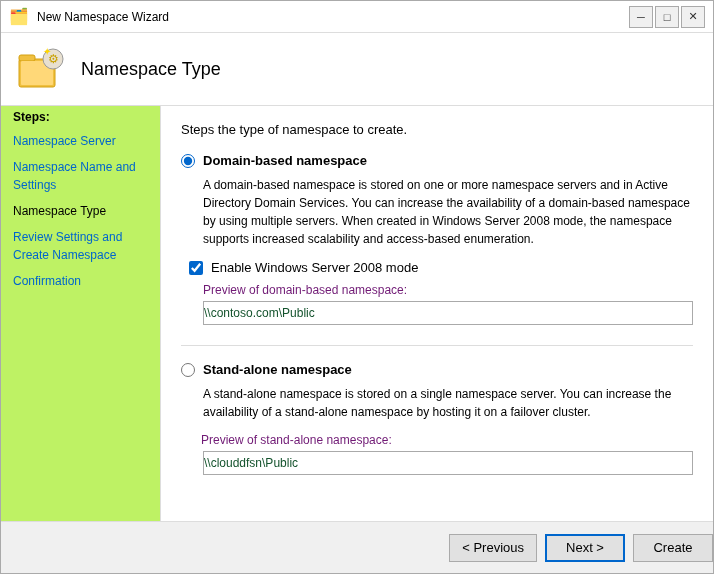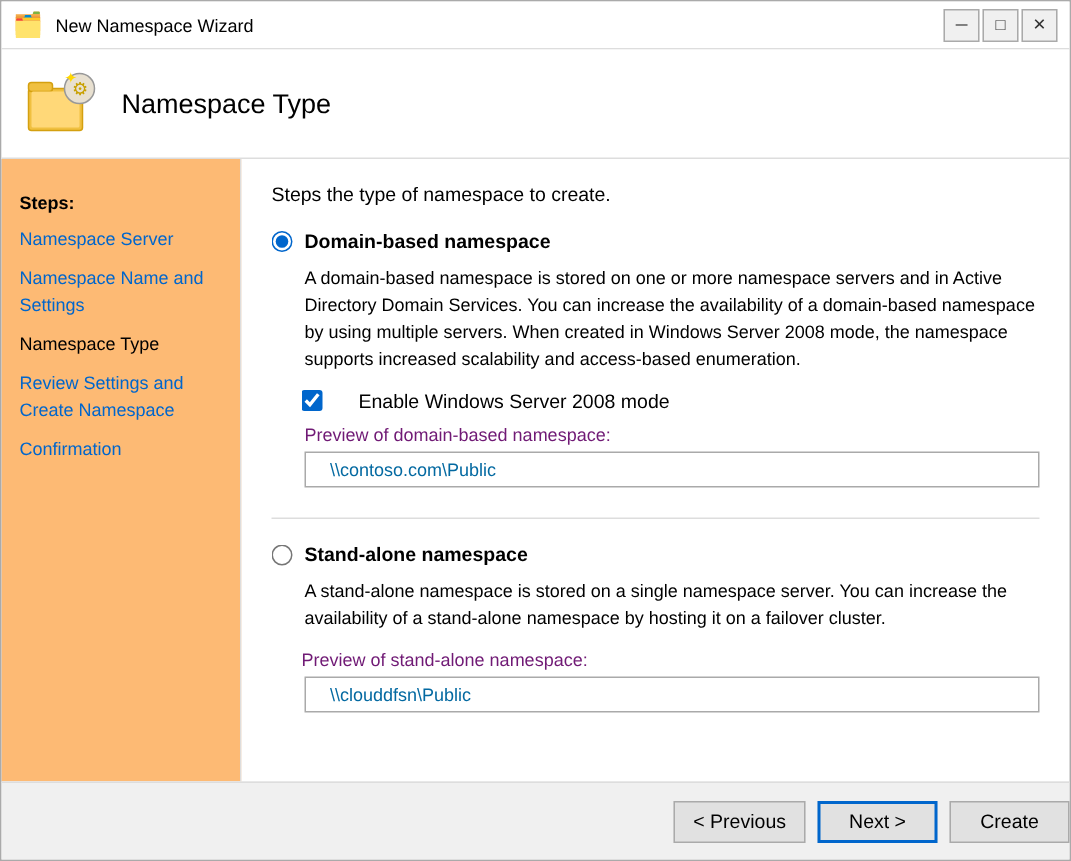--- a/index.html
+++ b/index.html
@@ -77,22 +77,22 @@
       font-weight: 400;
       color: #000;
     }
     .content {
       display: flex;
       flex: 1;
       overflow: hidden;
     }
     .sidebar {
       width: 160px;
-      background: #fdba74;
-      padding: 18px 0;
+      background: #bef264;
+      padding: 0 0;
       border-right: 1px solid #ddd;
     }
     .sidebar-section-title {
       font-size: 12px;
       font-weight: 700;
       padding: 4px 12px;
       color: #000;
     }
     .sidebar-item {
       padding: 4px 12px;
@@ -139,22 +139,23 @@
     }
     .option-description {
       font-size: 12px;
       color: #000;
       line-height: 1.5;
       margin-left: 22px;
       margin-bottom: 12px;
     }
     .checkbox-row {
       display: flex;
-      gap: 24px;
-      margin-left: 20px;
+      align-items: center;
+      gap: 8px;
+      margin-left: 8px;
       margin-bottom: 8px;
     }
     .checkbox-input {
       width: 14px;
       height: 14px;
       cursor: pointer;
       accent-color: #0066cc;
       flex-shrink: 0;
     }
     .checkbox-label {
@@ -165,24 +166,24 @@
       font-size: 12px;
       color: #701a75;
       margin-left: 22px;
       margin-bottom: 4px;
     }
     .preview-input {
       margin-left: 22px;
       width: calc(100% - 22px);
       height: 24px;
       border: 1px solid #aaa;
-      padding: 2px 16px;
+      padding: 2px 0;
       font-size: 12px;
       background: #fff;
-      color: #0369a1;
+      color: #14532d;
       font-family: 'Segoe UI', sans-serif;
     }
     .divider {
       height: 1px;
       background: #ddd;
       margin: 16px 0;
     }
     .footer {
       height: 52px;
       background: #f0f0f0;

